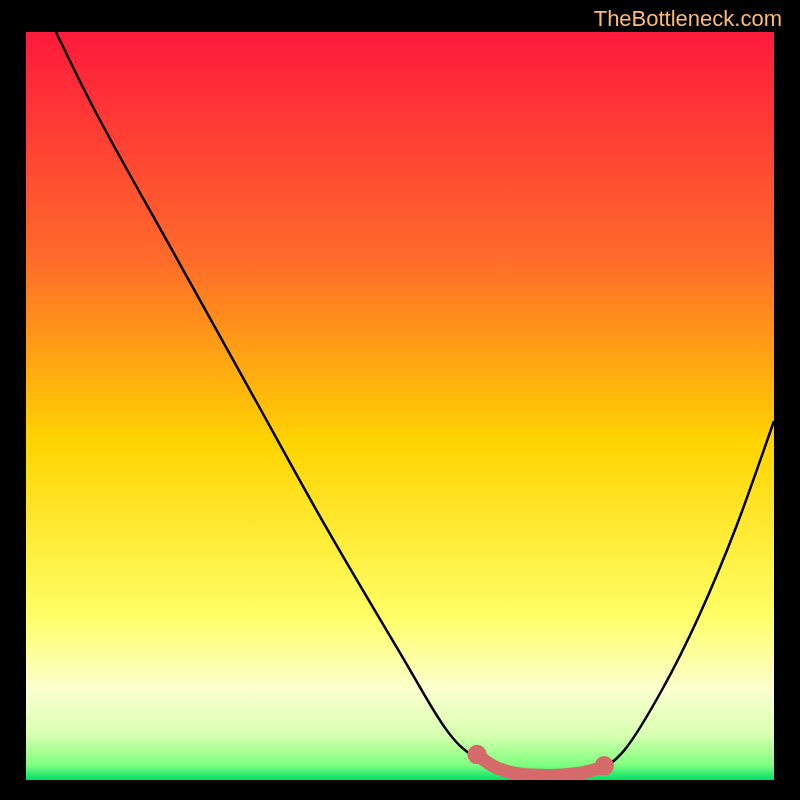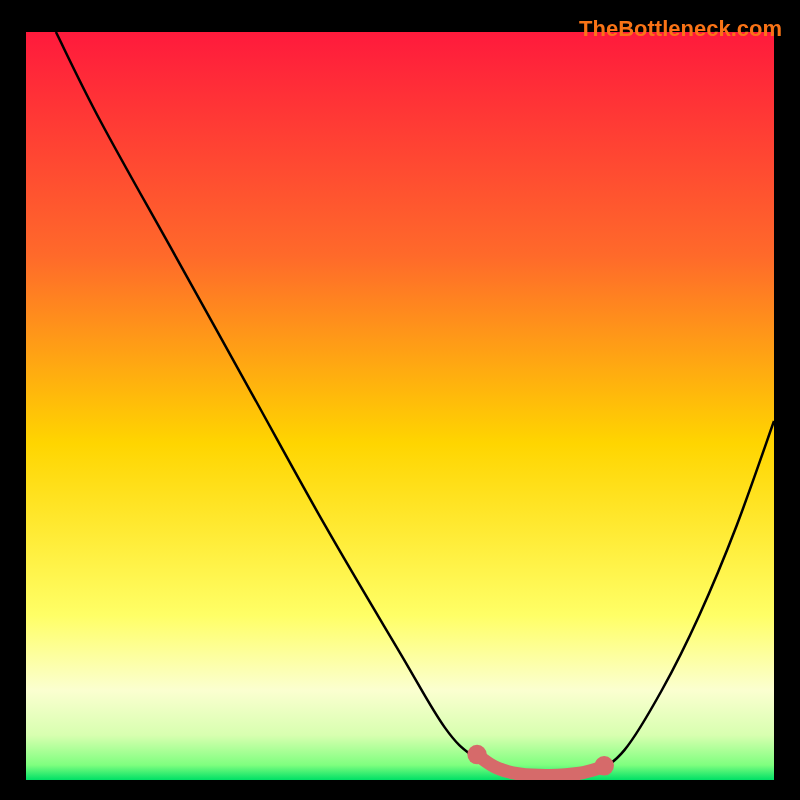--- a/index.html
+++ b/index.html
@@ -12,25 +12,25 @@
     font-family: Arial, sans-serif;
   }
   .container {
     width: 800px;
     height: 800px;
     position: relative;
     background: #000;
   }
   .watermark {
     position: absolute;
-    top: 16px;
+    top: 6px;
     right: 18px;
-    color: #f97316;
+    color: #fdba74;
     font-size: 22px;
-    font-weight: 700;
+    font-weight: 400;
     z-index: 10;
   }
   .plot-area {
     position: absolute;
     left: 26px;
     top: 32px;
     width: 748px;
     height: 748px;
   }
   svg {

